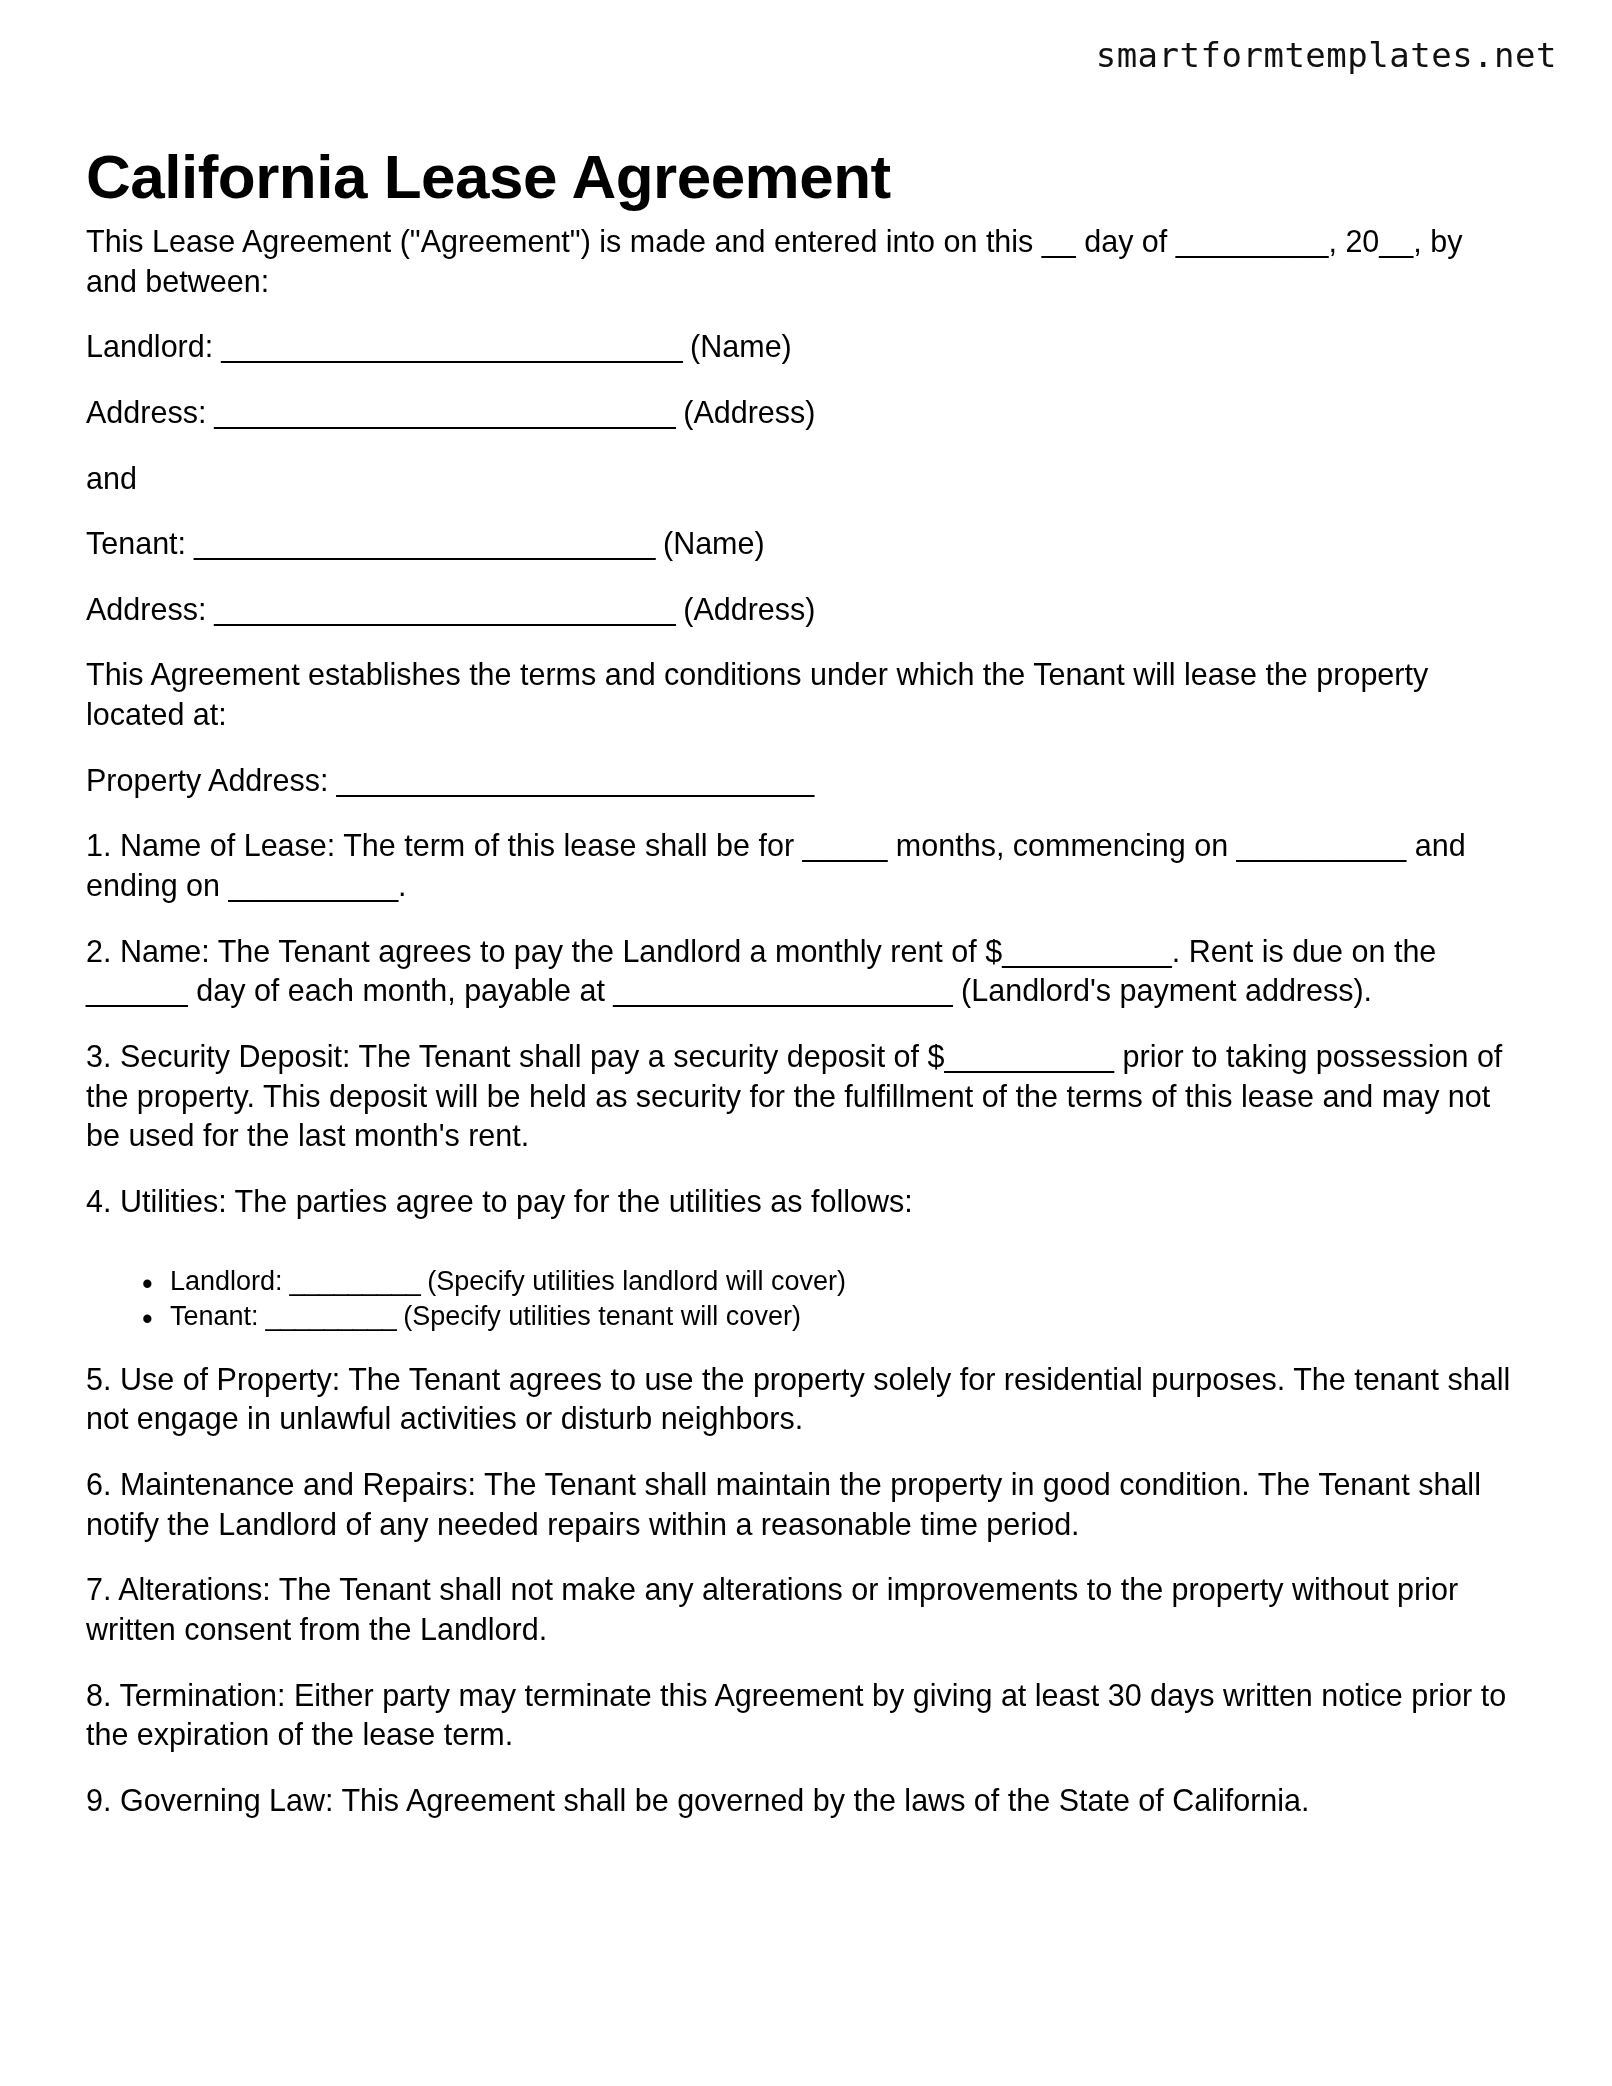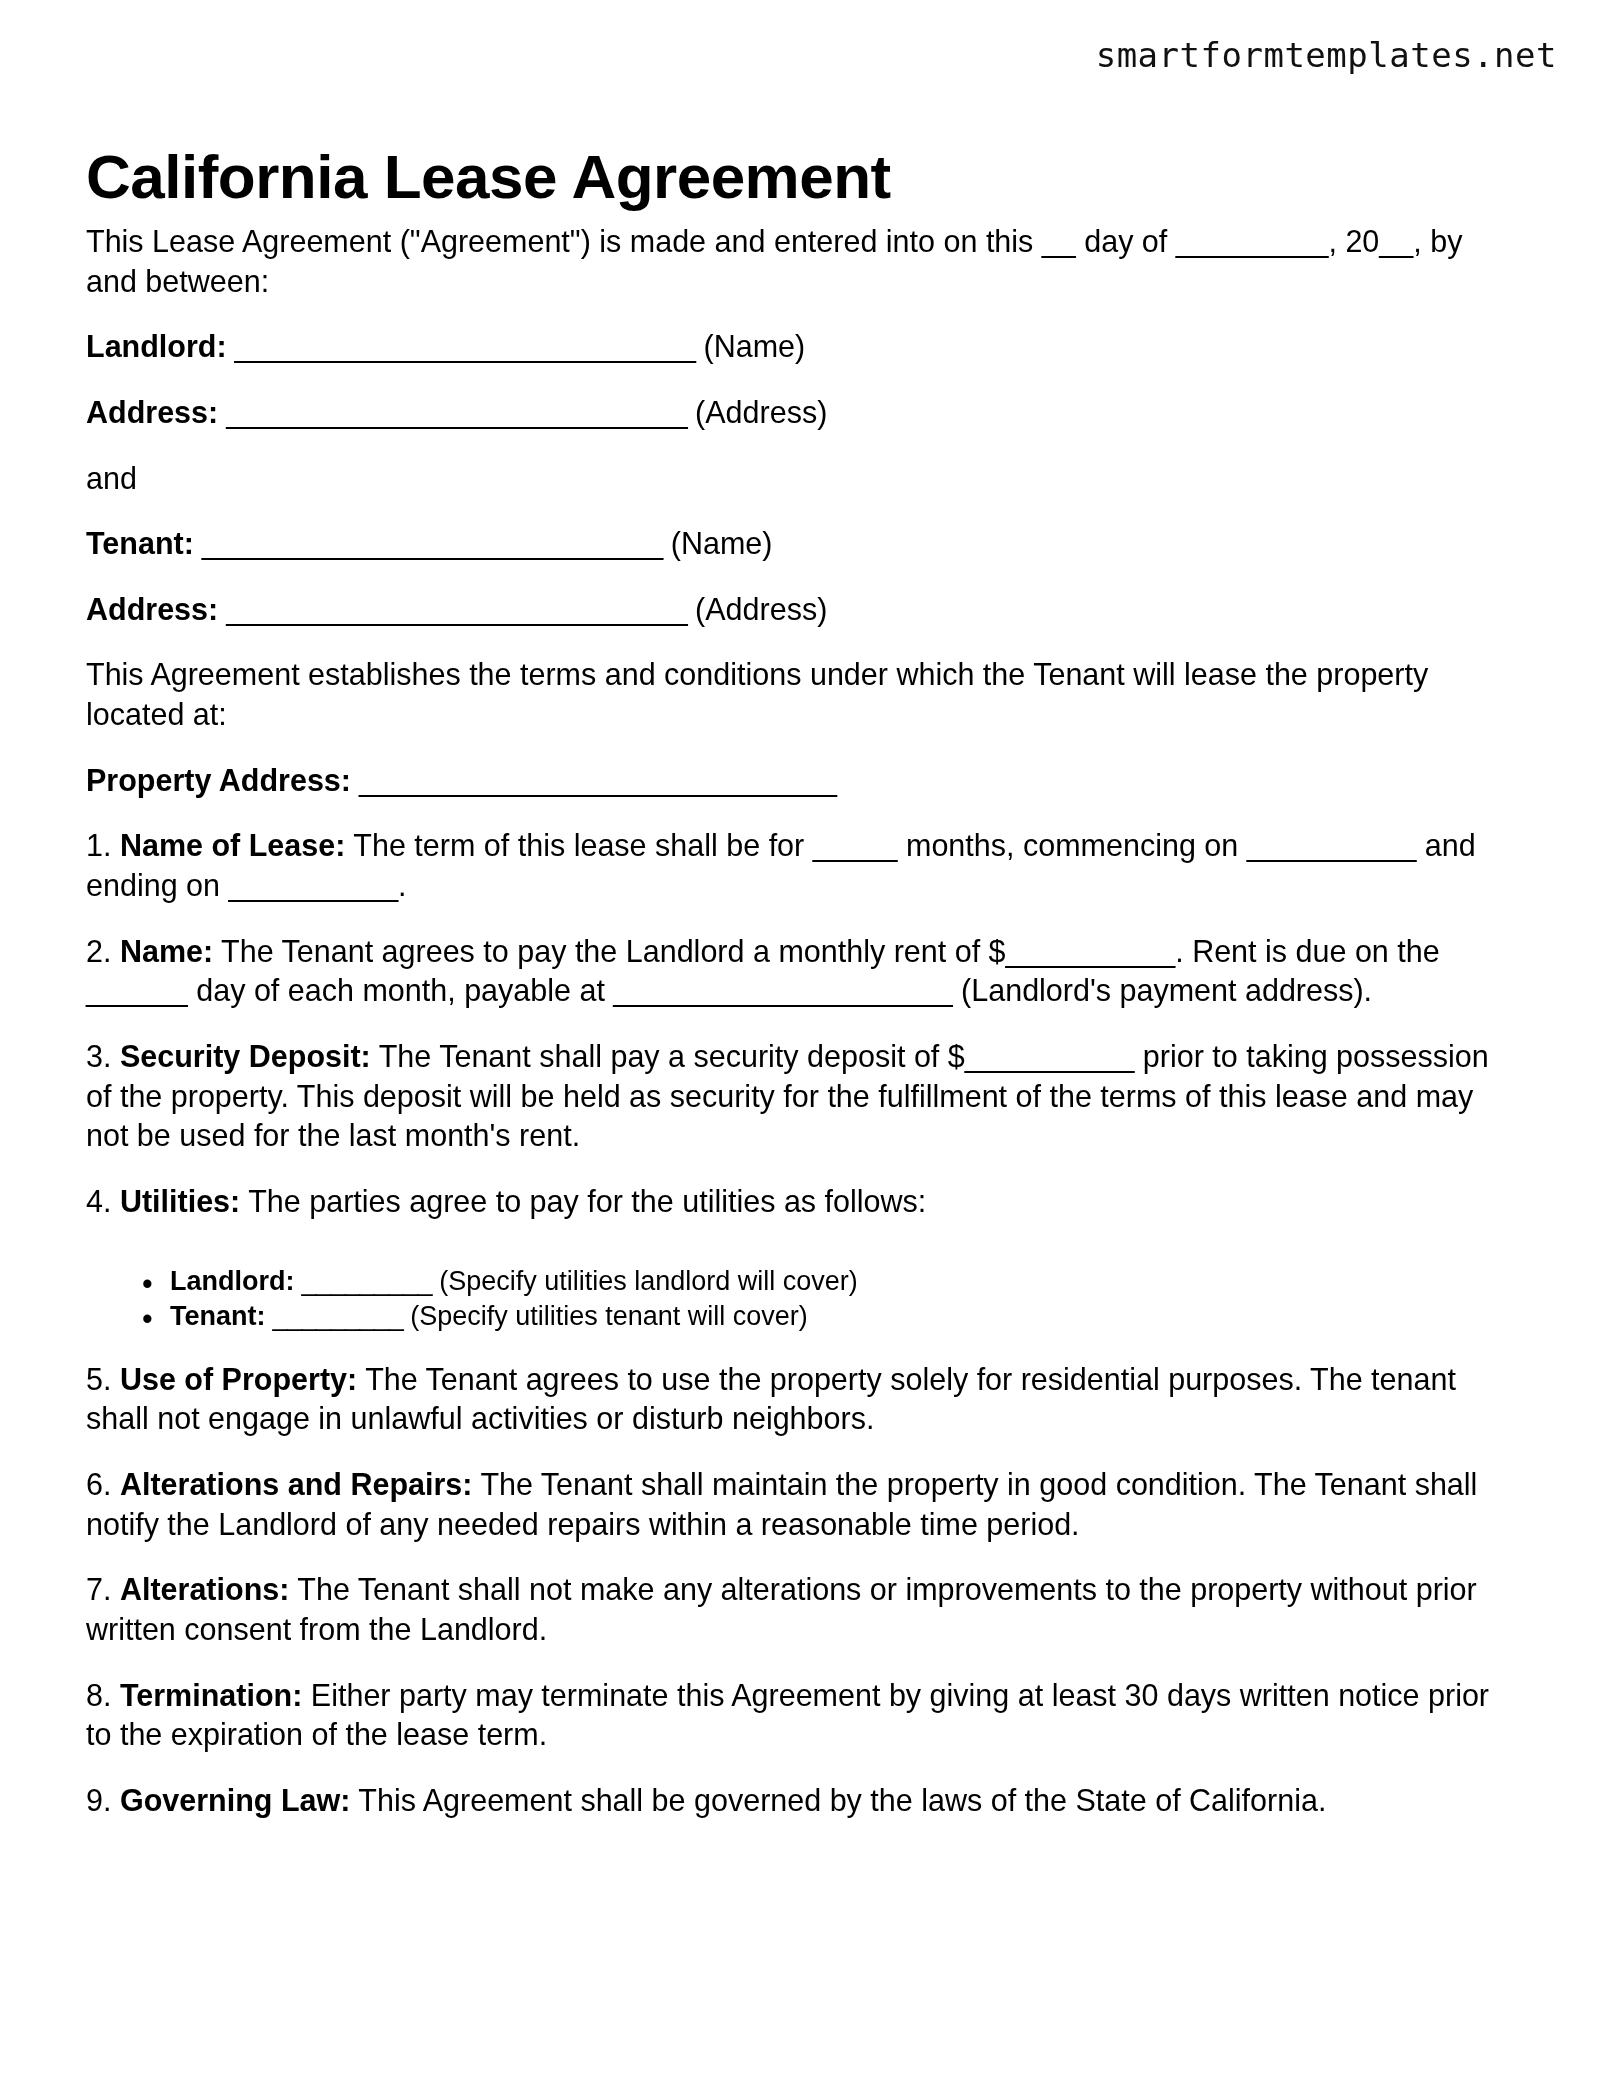--- a/index.html
+++ b/index.html
@@ -64,21 +64,21 @@
     margin: 0 0 26px 0;
     font-size: 30.5px;
     line-height: 1.30;
     color: #000000;
   }
 
   p.para.tight {
     margin-bottom: 42px;
   }
 
-  .b { font-weight: bold; }
+  .b { font-weight: normal; }
 
   .blank { letter-spacing: -0.5px; }
 
   ul.bullets {
     margin: 0 0 26px 0;
     padding-left: 84px;
     list-style: none;
   }
   ul.bullets li {
     font-size: 27px;
@@ -131,21 +131,21 @@
 
     <p class="para tight"><span>4.</span> <span class="b">Utilities:</span><span> The parties agree to pay for the utilities as follows:</span></p>
 
     <ul class="bullets">
       <li><span class="b">Landlord:</span><span class="blank"> _________ </span><span>(Specify utilities landlord will cover)</span></li>
       <li><span class="b">Tenant:</span><span class="blank"> _________ </span><span>(Specify utilities tenant will cover)</span></li>
     </ul>
 
     <p class="para"><span>5.</span> <span class="b">Use of Property:</span><span> The Tenant agrees to use the property solely for residential purposes. The tenant shall not engage in unlawful activities or disturb neighbors.</span></p>
 
-    <p class="para"><span>6.</span> <span class="b">Alterations and Repairs:</span><span> The Tenant shall maintain the property in good condition. The Tenant shall notify the Landlord of any needed repairs within a reasonable time period.</span></p>
+    <p class="para"><span>6.</span> <span class="b">Maintenance and Repairs:</span><span> The Tenant shall maintain the property in good condition. The Tenant shall notify the Landlord of any needed repairs within a reasonable time period.</span></p>
 
     <p class="para"><span>7.</span> <span class="b">Alterations:</span><span> The Tenant shall not make any alterations or improvements to the property without prior written consent from the Landlord.</span></p>
 
     <p class="para"><span>8.</span> <span class="b">Termination:</span><span> Either party may terminate this Agreement by giving at least 30 days written notice prior to the expiration of the lease term.</span></p>
 
     <p class="para"><span>9.</span> <span class="b">Governing Law:</span><span> This Agreement shall be governed by the laws of the State of California.</span></p>
 
   </div>
 </div>
 

